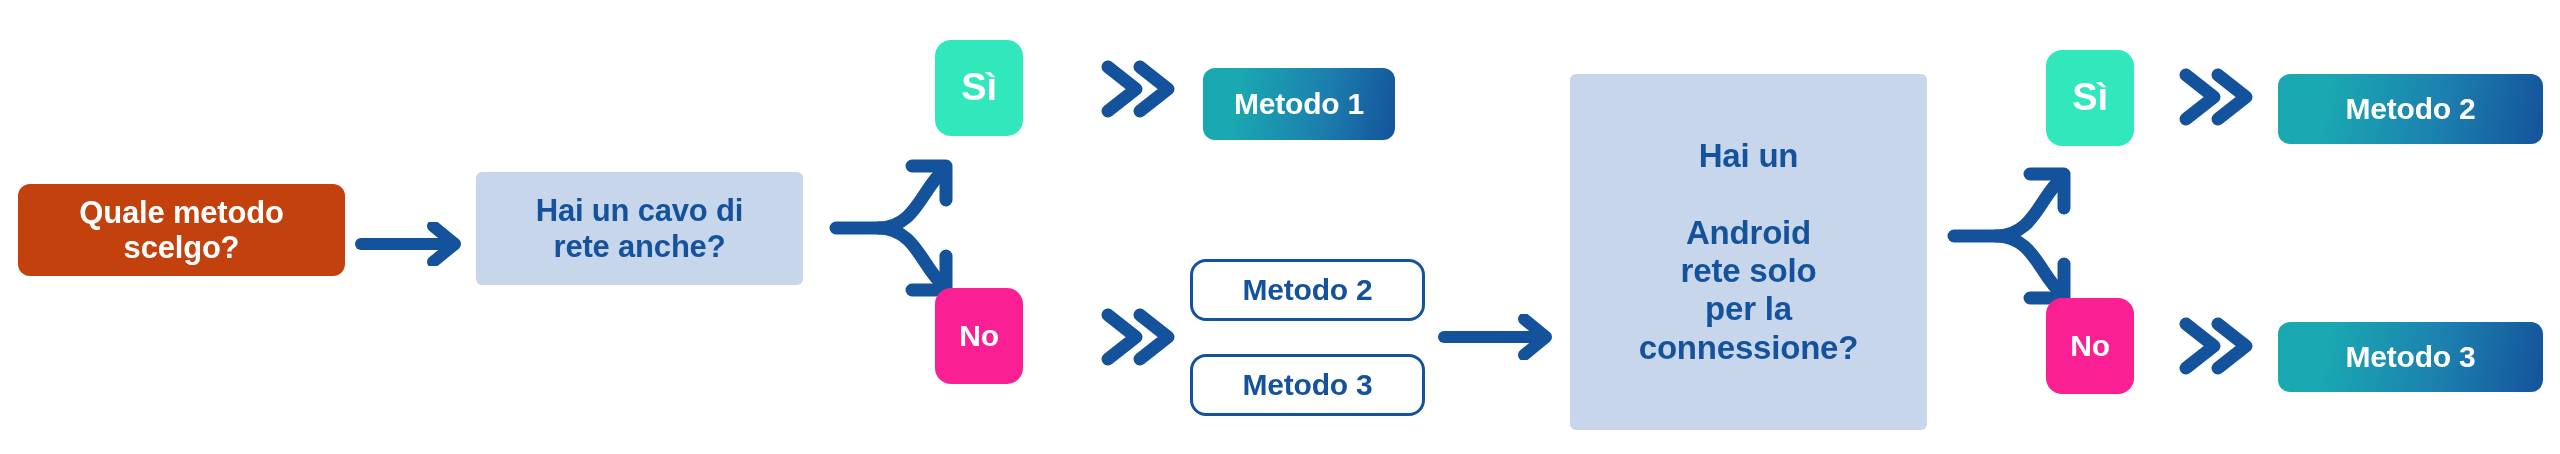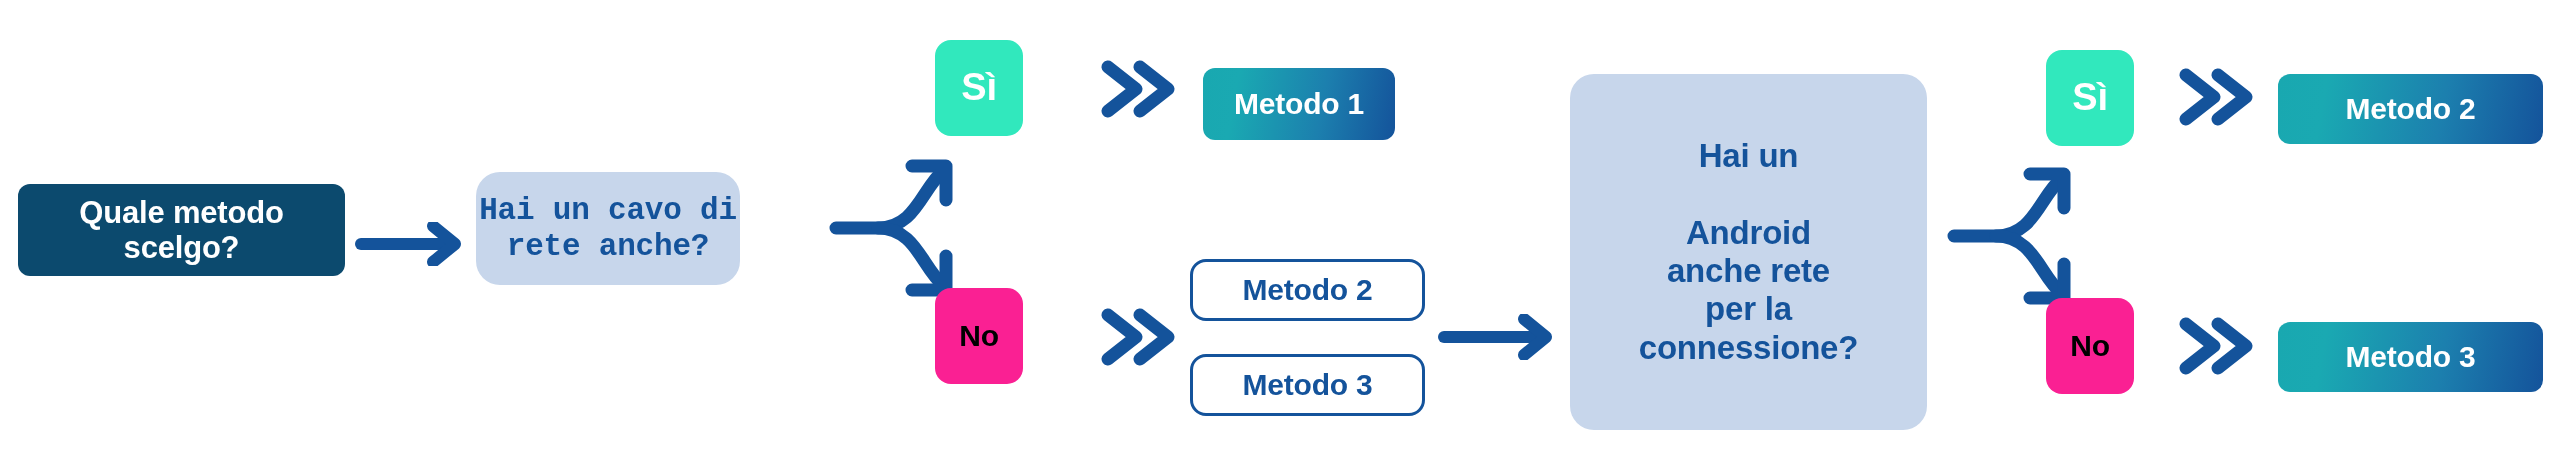--- a/index.html
+++ b/index.html
@@ -25,48 +25,48 @@
     align-items: center;
     justify-content: center;
     text-align: center;
     font-weight: bold;
     line-height: 1.14;
     letter-spacing: -0.2px;
   }
 
   
   .node-start {
-    background: #0c4a6e;
+    background: #c2410c;
     color: #ffffff;
     border-radius: 12px;
     font-size: 31px;
   }
 
   
   .node-question {
     background: #C7D6EB;
     color: #14539B;
-    border-radius: 24px;
+    border-radius: 6px;
     font-size: 31px;
   }
   .node-question.tall {
     font-size: 33px;
     line-height: 1.16;
   }
 
   
   .node-yes {
     background: #31E8BD;
     color: #ffffff;
     border-radius: 16px;
     font-size: 38px;
   }
   .node-no {
     background: #FA2093;
-    color: #000000;
+    color: #ffffff;
     border-radius: 16px;
     font-size: 30px;
   }
 
   
   .node-result {
     background: linear-gradient(100deg, #19A8B0 0%, #1AA9B2 18%, #1C7FAE 62%, #14539B 100%);
     color: #ffffff;
     border-radius: 12px;
     font-size: 30px;
@@ -101,21 +101,21 @@
 
   <div class="conn" style="left:355px; top:222px;">
     <svg width="116" height="44" viewBox="0 0 116 44" aria-hidden="true">
       <g fill="none" stroke="#14539B" stroke-width="12" stroke-linecap="round" stroke-linejoin="round">
         <line x1="6" y1="22" x2="96" y2="22"></line>
         <polyline points="78,4 100,22 78,40"></polyline>
       </g>
     </svg>
   </div>
 
-  <div class="node node-question" style="left:476px; top:172px; width:264px; height:113px;font-family:Liberation Mono, monospace;">
+  <div class="node node-question" style="left:476px; top:172px; width:327px; height:113px;">
     <span>
       <span>Hai un cavo di</span><br>
       <span>rete anche?</span>
     </span>
   </div>
 
   <div class="conn" style="left:826px; top:148px;">
     <svg width="150" height="160" viewBox="0 0 150 160" aria-hidden="true">
       <g fill="none" stroke="#14539B" stroke-width="13" stroke-linecap="round" stroke-linejoin="round">
         <path d="M10 80 L52 80 C90 80 96 40 118 22"></path>
@@ -171,21 +171,21 @@
         <polyline points="86,5 108,23 86,41"></polyline>
       </g>
     </svg>
   </div>
 
   <div class="node node-question tall" style="left:1570px; top:74px; width:357px; height:356px;">
     <span>
       <span>Hai un</span><br>
       <br>
       <span>Android</span><br>
-      <span>anche rete</span><br>
+      <span>rete solo</span><br>
       <span>per la</span><br>
       <span>connessione?</span>
     </span>
   </div>
 
   <div class="conn" style="left:1944px; top:156px;">
     <svg width="150" height="160" viewBox="0 0 150 160" aria-hidden="true">
       <g fill="none" stroke="#14539B" stroke-width="13" stroke-linecap="round" stroke-linejoin="round">
         <path d="M10 80 L52 80 C90 80 96 40 118 22"></path>
         <polyline points="86,18 120,18 120,52"></polyline>

